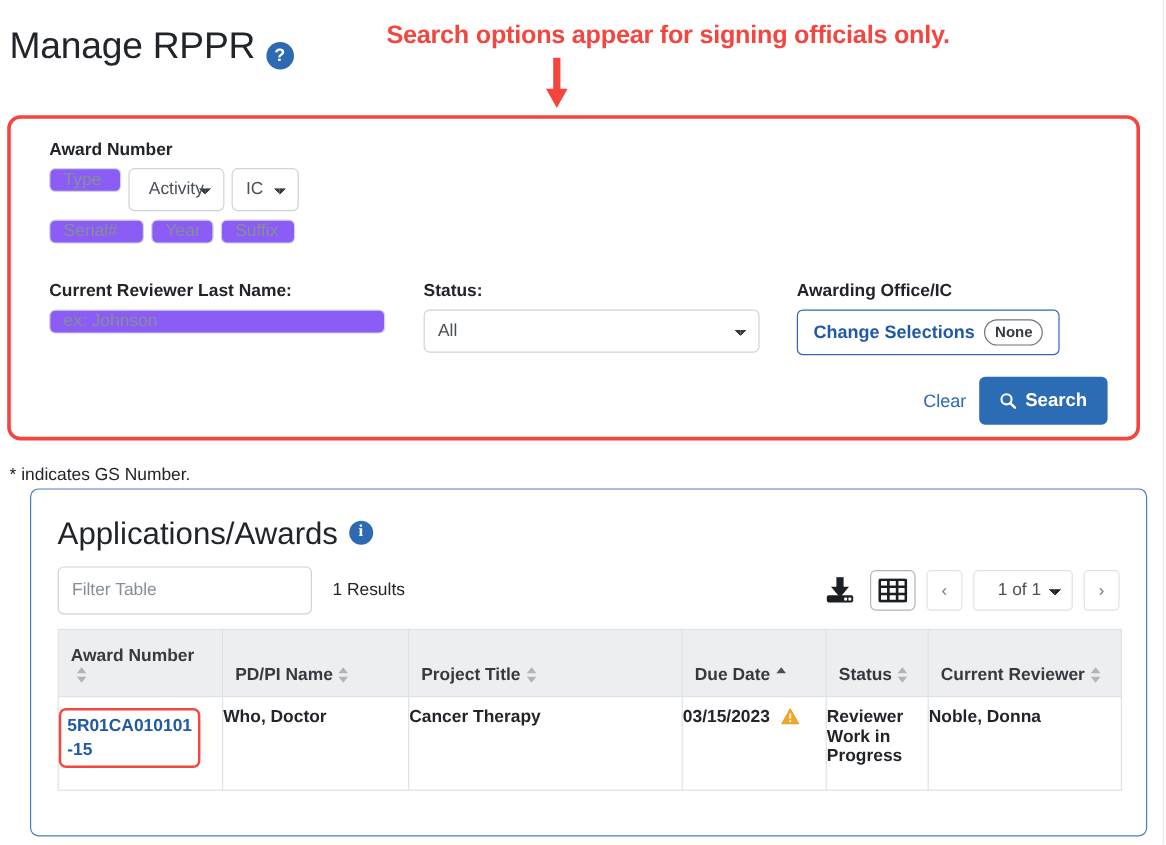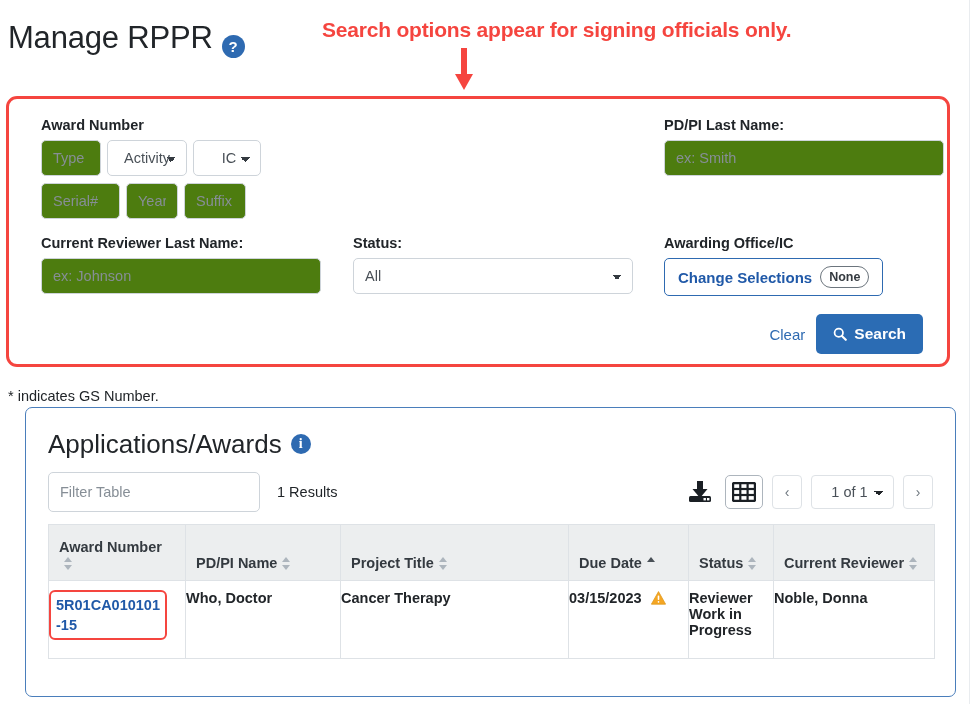--- a/index.html
+++ b/index.html
@@ -55,22 +55,22 @@
     margin-bottom: 7px; white-space: nowrap;
   }
   .col { position: absolute; }
   .col-1 { left: 32px; }
   .col-2 { left: 344px; }
   .col-3 { left: 655px; }
   .row-1 { top: 18px; }
   .row-2 { top: 136px; }
 
   .txt-input {
-    height: 36px; border: 1px solid #ced4da; border-radius: 5px;
-    background: #4d7c0f; font-size: 14.5px; color: #212529;
+    height: 20px; border: 1px solid #ced4da; border-radius: 5px;
+    background: #8b5cf6; font-size: 14.5px; color: #212529;
     padding: 0 11px; font-family: "Liberation Sans", sans-serif;
     outline: none;
   }
   .txt-input::placeholder { color: #868e96; opacity: 1; }
   .sel-input {
     height: 36px; border: 1px solid #ced4da; border-radius: 5px;
     background: #fff; font-size: 14.5px; color: #495057;
     padding: 0 7px 0 11px; font-family: "Liberation Sans", sans-serif;
     outline: none; -webkit-appearance: none; appearance: none;
     background-image:
@@ -78,21 +78,21 @@
       linear-gradient(135deg, #343a40 50%, transparent 50%);
     background-position: calc(100% - 15px) 16px, calc(100% - 10px) 16px;
     background-size: 5px 5px, 5px 5px;
     background-repeat: no-repeat;
   }
 
   .award-grid { display: flex; flex-direction: column; gap: 7px; }
   .award-line { display: flex; gap: 6px; }
   #award-type  { width: 60px; }
   #award-act   { width: 80px; padding-left: 16px; }
-  #award-ic    { width: 68px; text-align: center; }
+  #award-ic    { width: 56px; }
   #award-serial{ width: 79px; }
   #award-year  { width: 52px; }
   #award-suffix{ width: 62px; }
 
   #gs-number        { width: 280px; }
   #pdpi-last-name   { width: 280px; }
   #reviewer-lastname{ width: 280px; }
   #status-select    { width: 280px; }
 
   .change-sel-btn {
@@ -278,24 +278,20 @@
           </div>
           <div class="award-line">
             <input id="award-serial" class="txt-input" type="text" placeholder="Serial#" style="">
             <input id="award-year" class="txt-input" type="text" placeholder="Year" style="">
             <input id="award-suffix" class="txt-input" type="text" placeholder="Suffix" style="">
           </div>
         </div>
       </div>
 
 
-      <div class="col col-3 row-1">
-        <div class="field-label">PD/PI Last Name:</div>
-        <input id="pdpi-last-name" class="txt-input" type="text" placeholder="ex: Smith" style="">
-      </div>
 
       <div class="col col-1 row-2">
         <div class="field-label">Current Reviewer Last Name:</div>
         <input id="reviewer-lastname" class="txt-input" type="text" placeholder="ex: Johnson" style="">
       </div>
 
       <div class="col col-2 row-2">
         <div class="field-label">Status:</div>
         <select id="status-select" class="sel-input">
           <option>All</option>

